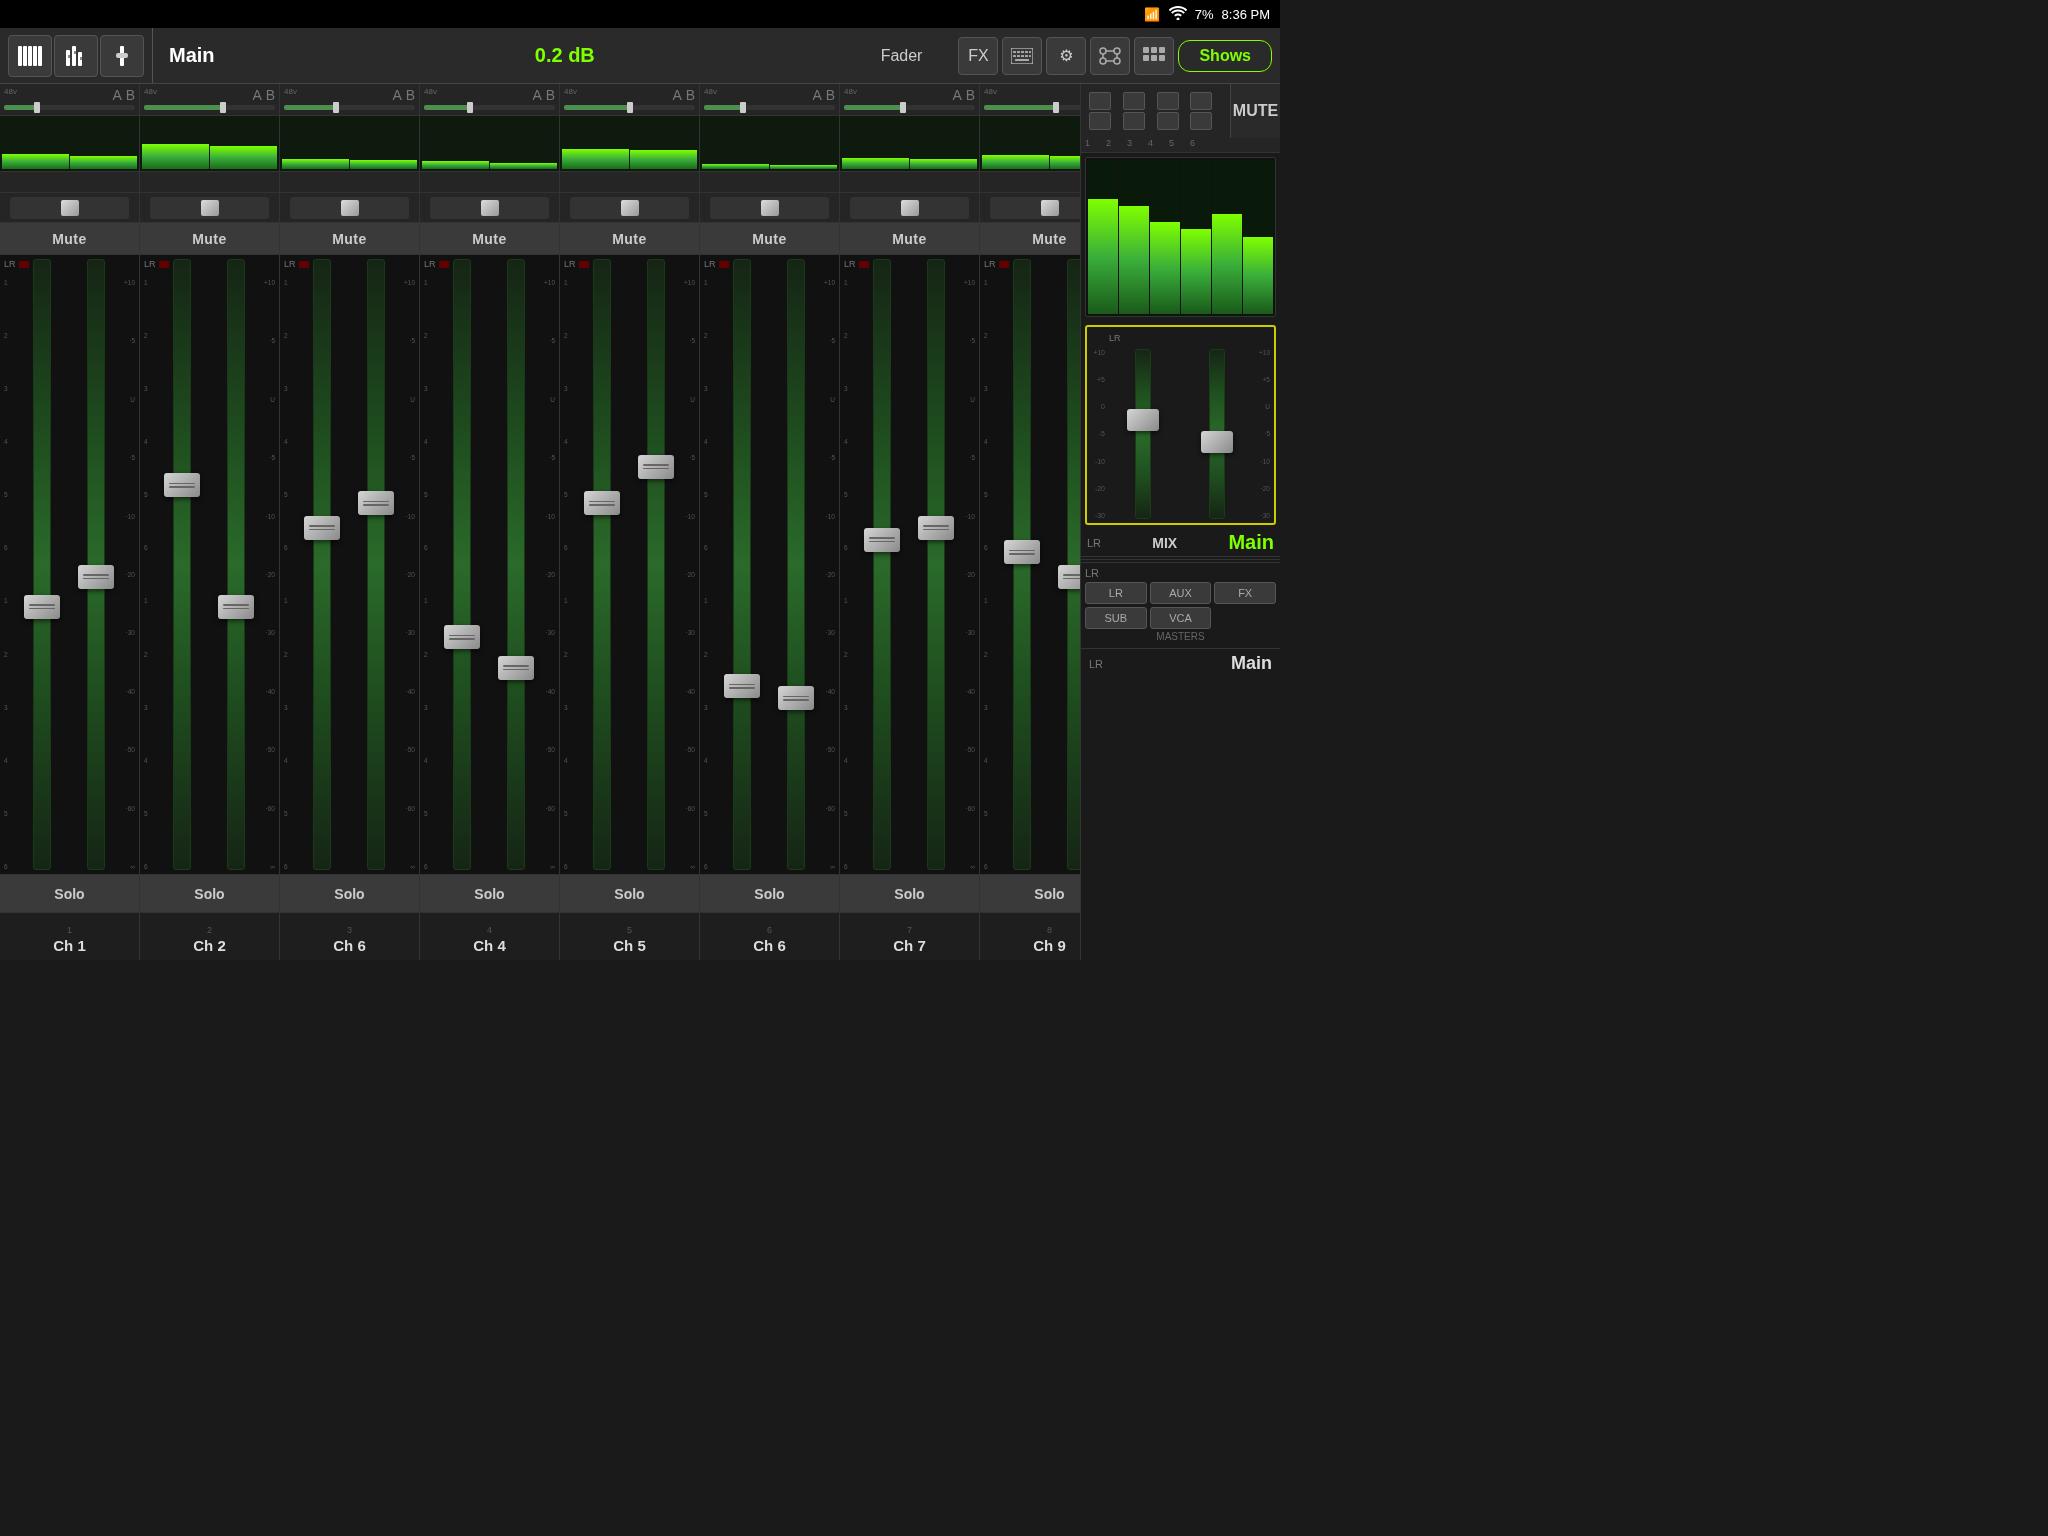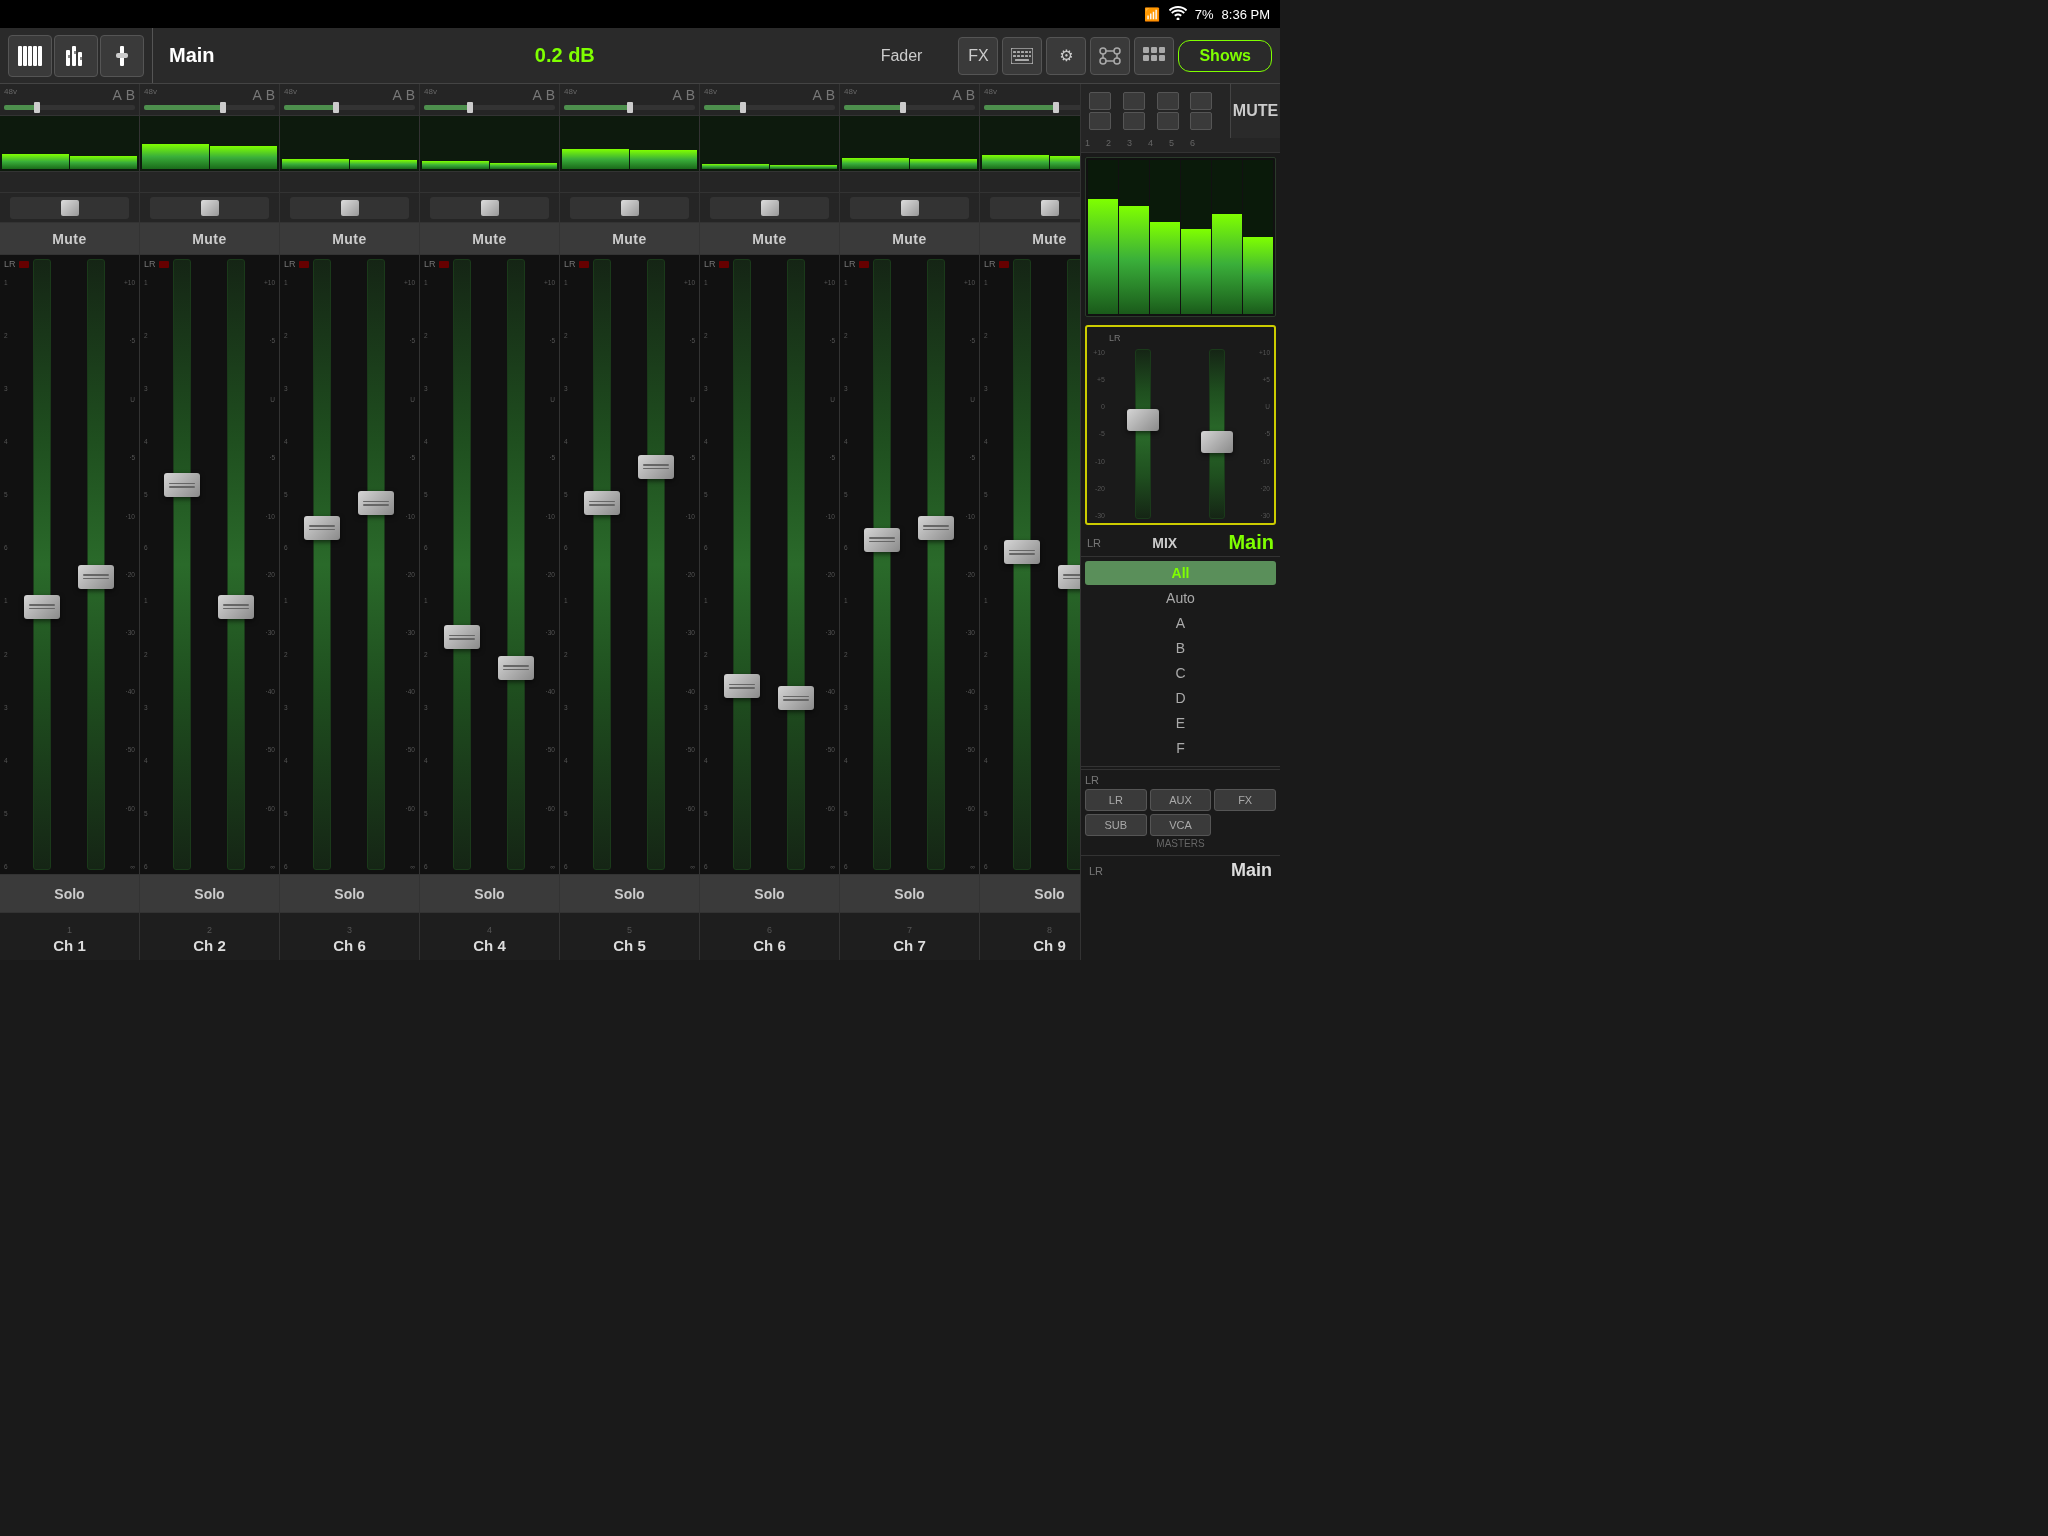--- a/index.html
+++ b/index.html
@@ -1463,30 +1463,20 @@
       </div>
     </div>
 
     <div class="mix-section">
       <div style="display:flex; align-items:center; border-bottom:1px solid #333; padding:2px 6px;">
         <span style="font-size:11px; color:#777;">LR</span>
         <span style="flex:1; text-align:center; font-size:14px; font-weight:bold; color:#ccc;">MIX</span>
         <span style="font-size:20px; font-weight:bold; color:#7fff00;">Main</span>
       </div>
 
-      <div class="mix-options">
-        <div class="mix-option active">All</div>
-        <div class="mix-option">Auto</div>
-        <div class="mix-option">A</div>
-        <div class="mix-option">B</div>
-        <div class="mix-option">C</div>
-        <div class="mix-option">D</div>
-        <div class="mix-option">E</div>
-        <div class="mix-option">F</div>
-      </div>
 
       <div class="mix-divider"></div>
 
       <div class="masters-section">
         <div style="display:flex; align-items:center; margin-bottom:3px;">
           <span style="font-size:11px; color:#777;">LR</span>
         </div>
         <div class="masters-grid">
           <div class="master-btn">LR</div>
           <div class="master-btn">AUX</div>

